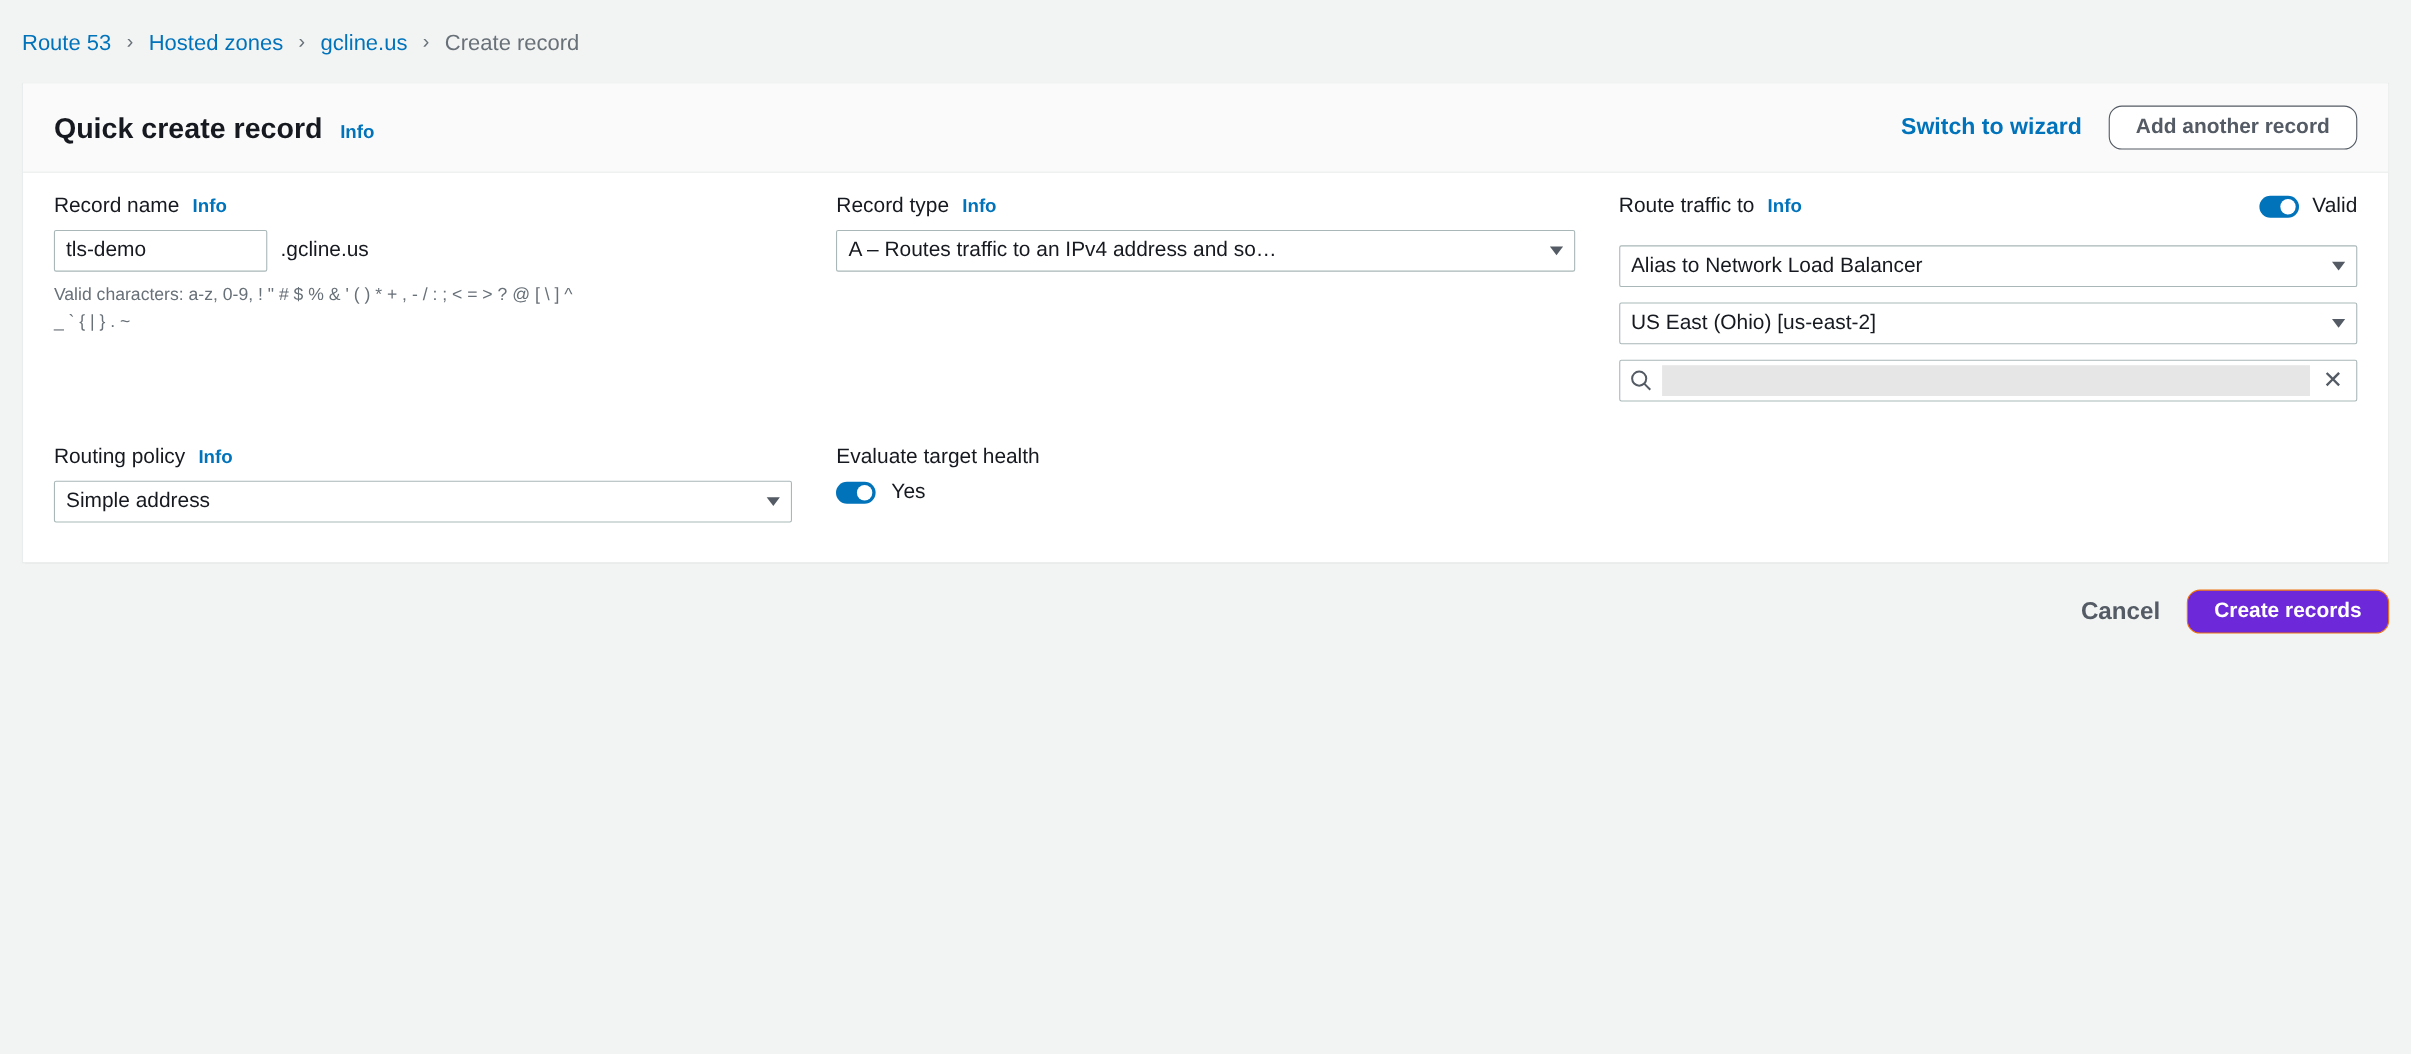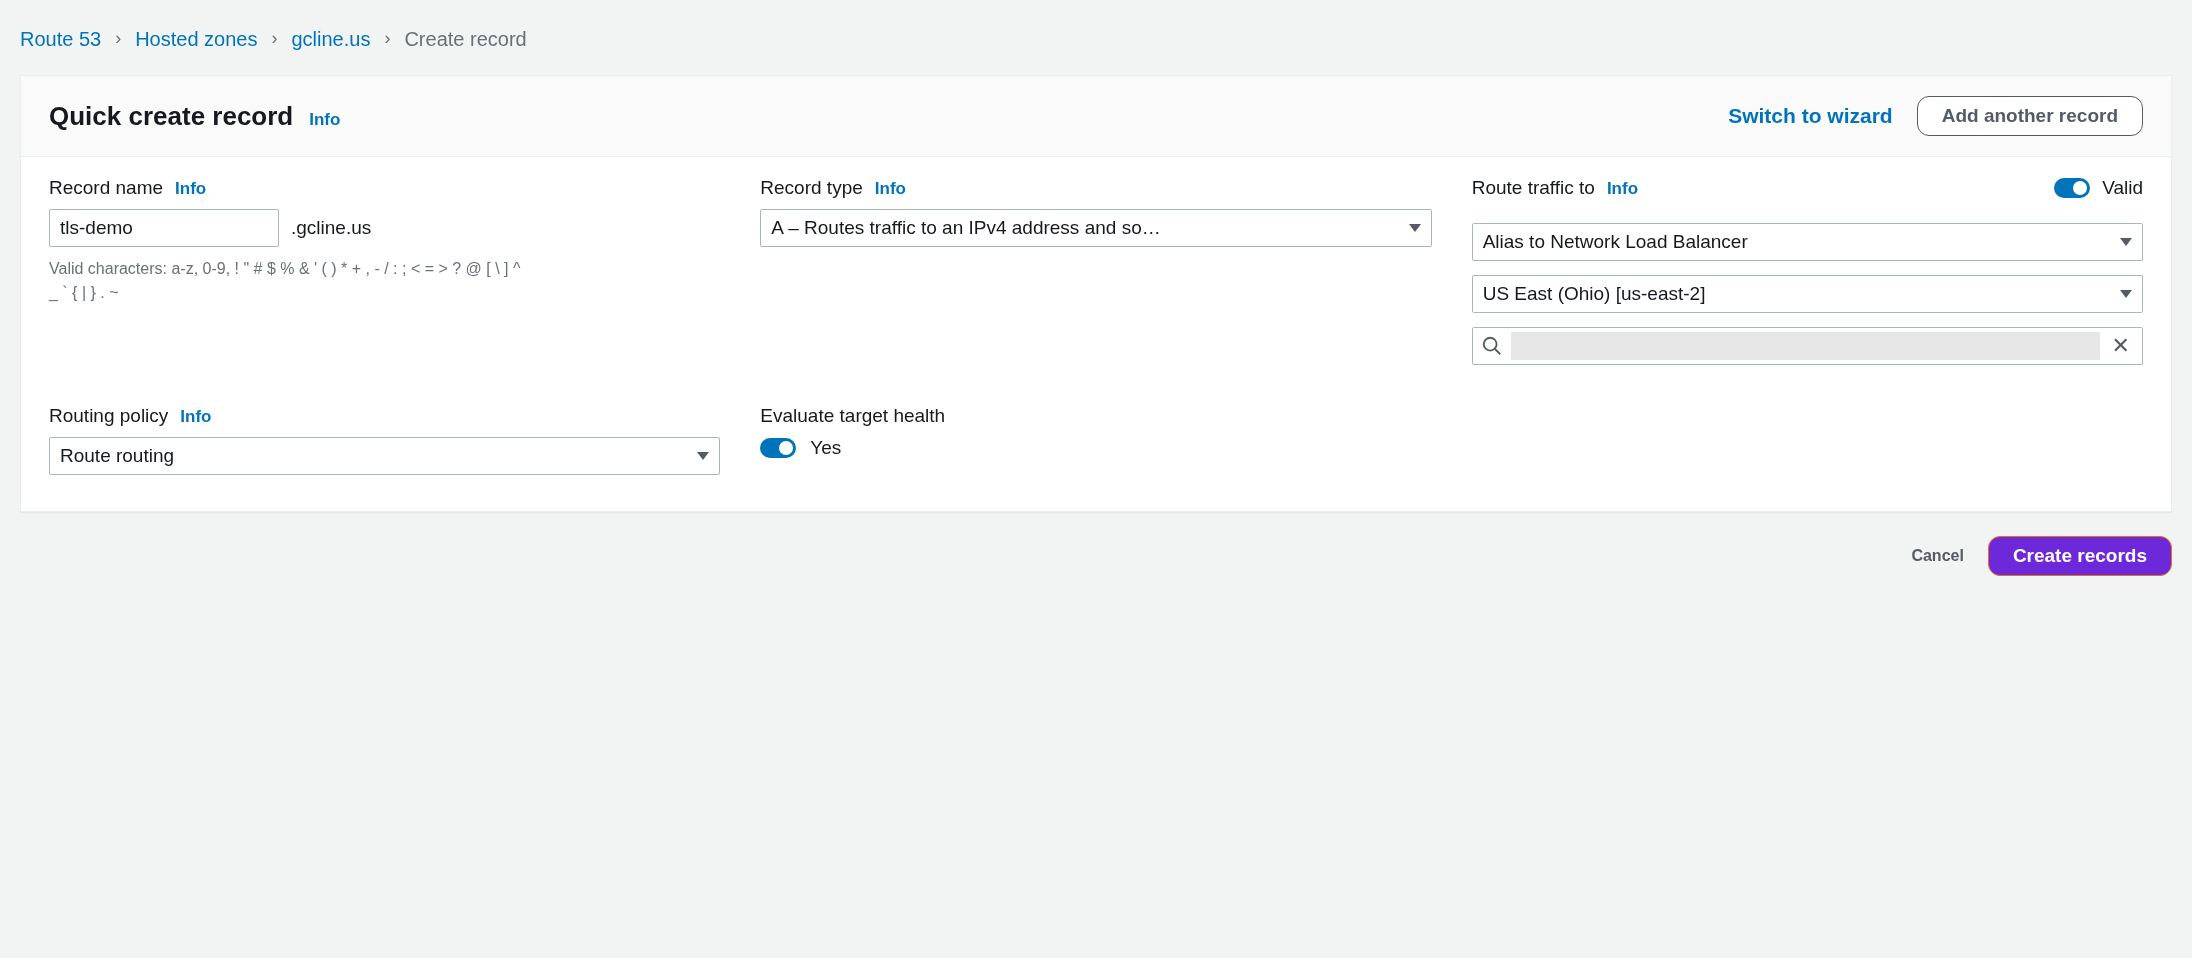--- a/index.html
+++ b/index.html
@@ -60,21 +60,21 @@
   .btn-primary {
     background: #6d28d9;
     border-color: #ec7211;
     color: #fff;
   }
   .btn-link {
     border: none;
     background: none;
     color: #545b64;
     font-weight: 700;
-    font-size: 16px;
+    font-size: 22px;
     cursor: pointer;
   }
   .panel-body { padding: 20px 28px 36px 28px; }
   .record-bar {
     display: flex;
     align-items: center;
     justify-content: space-between;
     margin-bottom: 28px;
   }
   .record-bar-left { display: flex; align-items: center; gap: 10px; font-size: 20px; }
@@ -116,21 +116,21 @@
   .tri {
     display: inline-block;
     width: 0; height: 0;
     border-left: 6px solid transparent;
     border-right: 6px solid transparent;
     border-top: 8px solid #545b64;
     margin-left: 12px;
     flex-shrink: 0;
   }
   .name-row { display: flex; align-items: center; gap: 12px; }
-  .name-row .input { width: 230px; }
+  .name-row .input { width: 194px; }
   .suffix { font-size: 19px; }
   .hint { color: #687078; font-size: 16px; margin-top: 10px; line-height: 1.5; max-width: 480px; }
   .stack { display: flex; flex-direction: column; gap: 14px; }
   .alias-row { display: flex; align-items: center; justify-content: flex-end; gap: 12px; position: relative; margin-bottom: 24px; }
   .alias-row .field-label { margin: 0; flex: 1; }
   .toggle {
     width: 36px; height: 20px; border-radius: 10px;
     background: #0073bb;
     position: relative; cursor: pointer;
     flex-shrink: 0;
@@ -262,21 +262,21 @@
       </div>
 
       <div class="row2">
 
         <div>
           <div class="field-label">
             <span>Routing policy</span>
             <span class="info-link">Info</span>
           </div>
           <div class="select">
-            <span>Route routing</span>
+            <span>Simple address</span>
             <span class="tri"></span>
           </div>
         </div>
 
         <div>
           <div class="field-label">
             <span>Evaluate target health</span>
           </div>
           <div class="health-row">
             <div class="toggle"></div>

